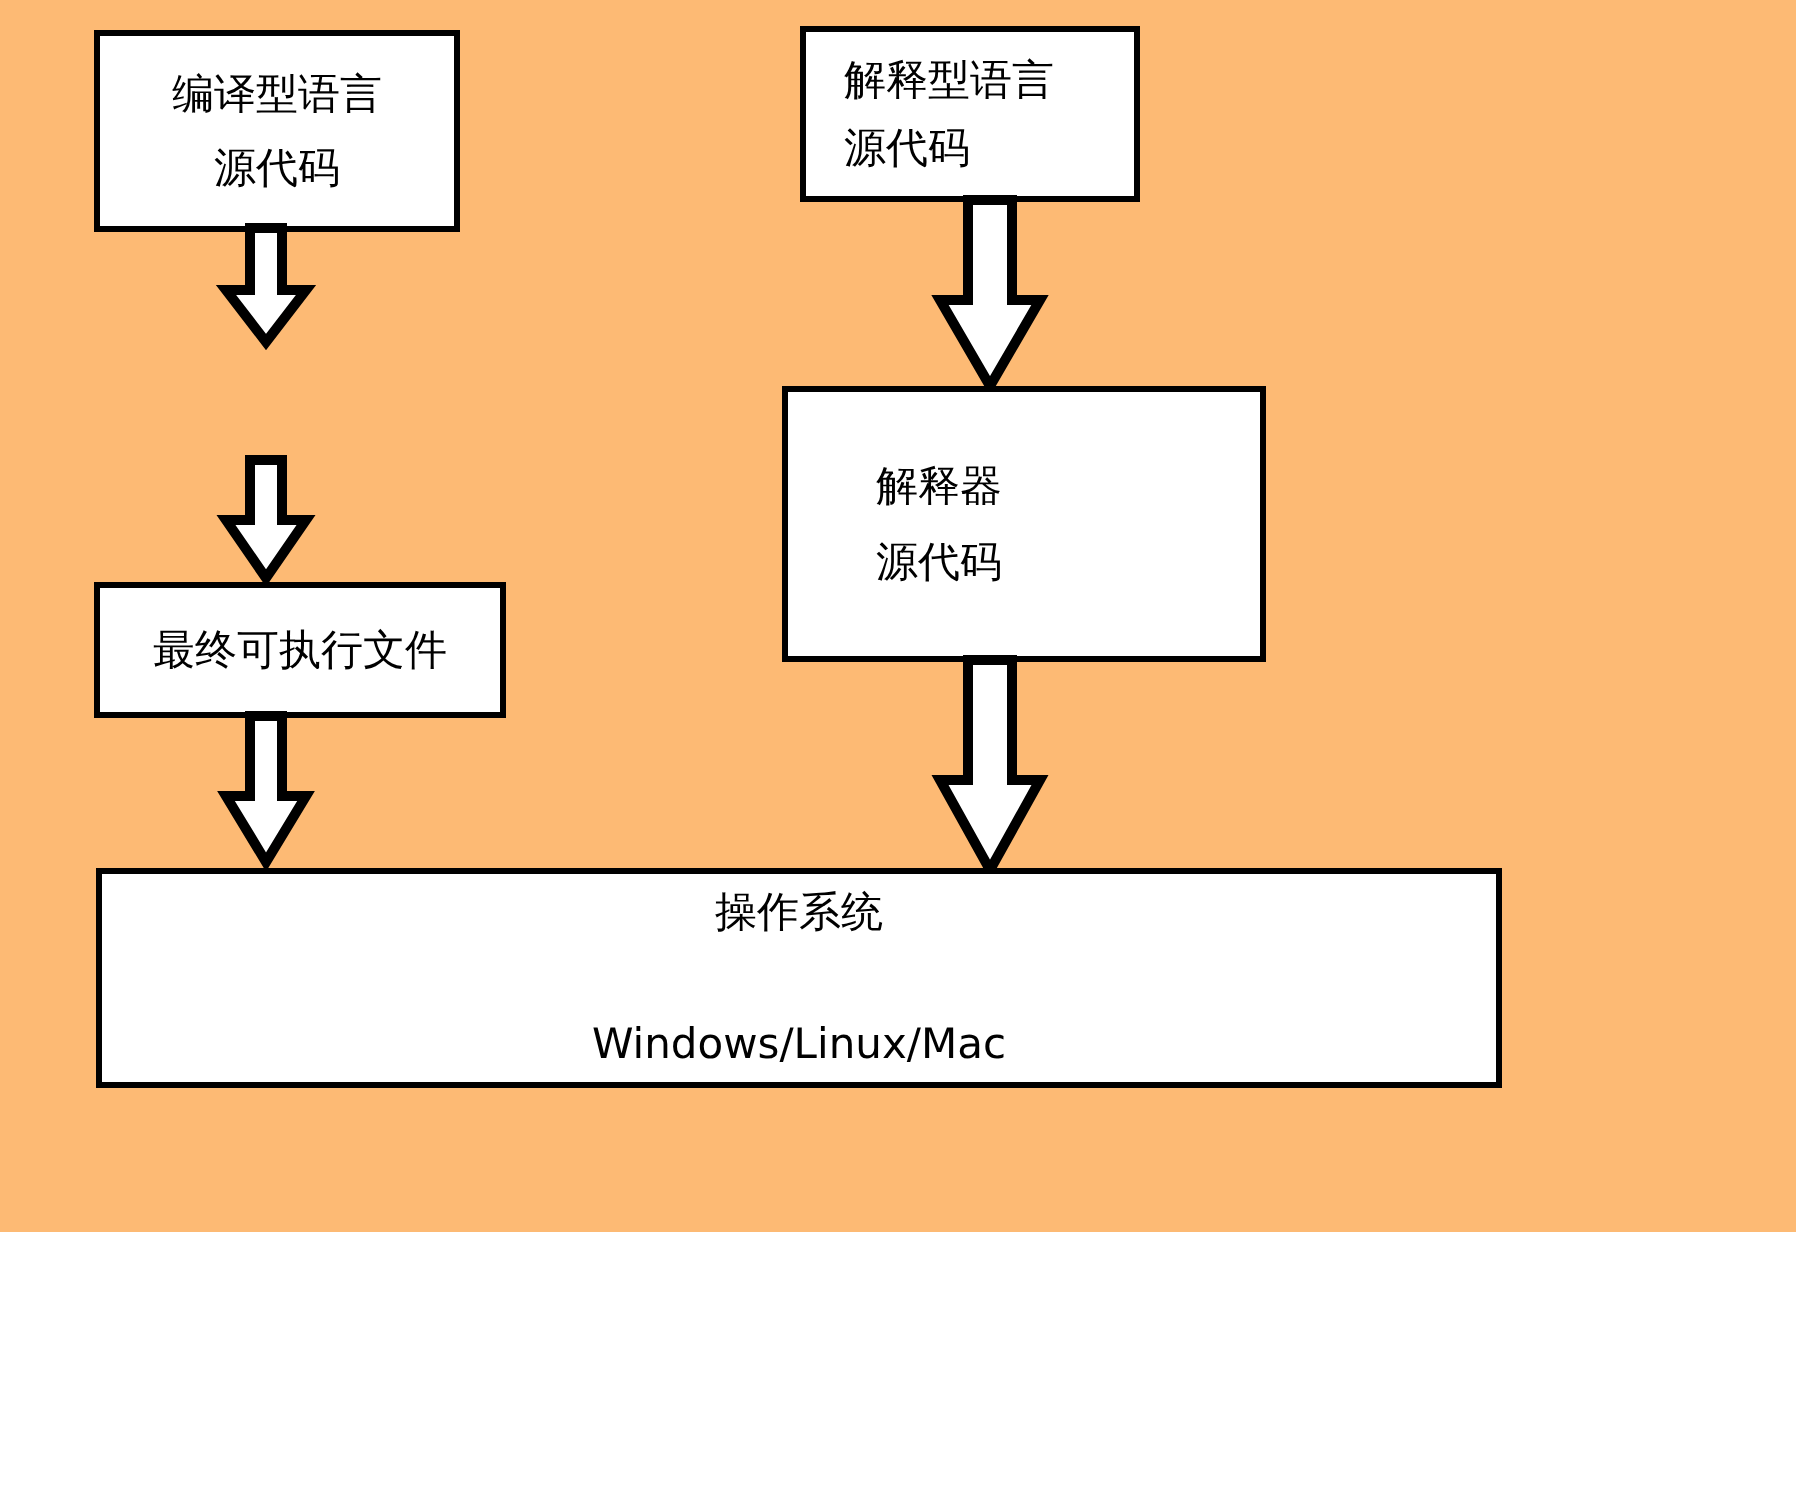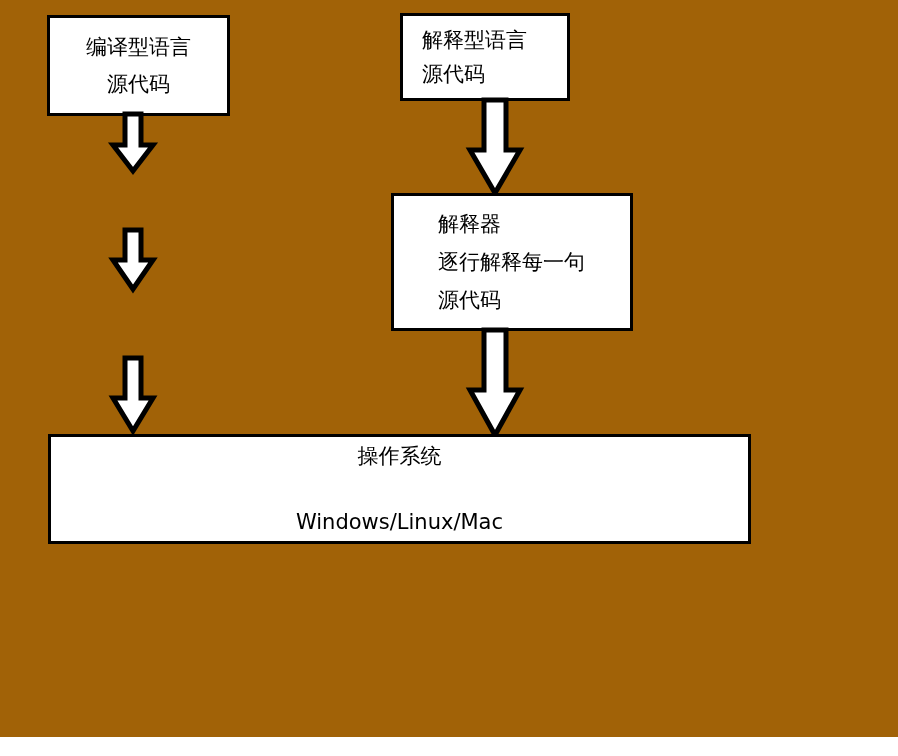--- a/index.html
+++ b/index.html
@@ -8,22 +8,22 @@
     padding: 0;
     background: #ffffff;
   }
   body {
     font-family: "DejaVu Sans", "Liberation Sans", sans-serif;
     color: #000000;
   }
   #diagram-canvas {
     position: relative;
     width: 898px;
-    height: 737px;
-    background: #a16207;
+    height: 616px;
+    background: #fdba74;
     overflow: hidden;
   }
   .node {
     position: absolute;
     box-sizing: border-box;
     border: 3px solid #000000;
     background: #ffffff;
     display: flex;
     flex-direction: column;
     justify-content: center;
@@ -119,41 +119,43 @@
     </svg>
   </div>
 
 
   <div class="arrow" id="arrow-compiler-to-exe">
     <svg width="46" height="64" viewBox="0 0 46 64">
       <polygon points="15,2 31,2 31,32 43,32 23,61 3,32 15,32"></polygon>
     </svg>
   </div>
 
+  <div class="node center" id="node-executable">
+    <div class="line">最终可执行文件</div>
+  </div>
 
   <div class="arrow" id="arrow-exe-to-os">
     <svg width="46" height="78" viewBox="0 0 46 78">
       <polygon points="15,2 31,2 31,42 43,42 23,75 3,42 15,42"></polygon>
     </svg>
   </div>
 
   <div class="node leftish" id="node-interpreted-source">
     <div class="line">解释型语言</div>
     <div class="line">源代码</div>
   </div>
 
   <div class="arrow" id="arrow-isource-to-interp">
     <svg width="58" height="98" viewBox="0 0 58 98">
       <polygon points="18,2 40,2 40,52 54,52 29,95 4,52 18,52"></polygon>
     </svg>
   </div>
 
   <div class="node leftish" id="node-interpreter">
     <div class="line">解释器</div>
-    <div class="line">逐行解释每一句</div>
     <div class="line">源代码</div>
   </div>
 
   <div class="arrow" id="arrow-interp-to-os">
     <svg width="58" height="110" viewBox="0 0 58 110">
       <polygon points="18,2 40,2 40,62 54,62 29,107 4,62 18,62"></polygon>
     </svg>
   </div>
 
   <div class="node center" id="node-os">

